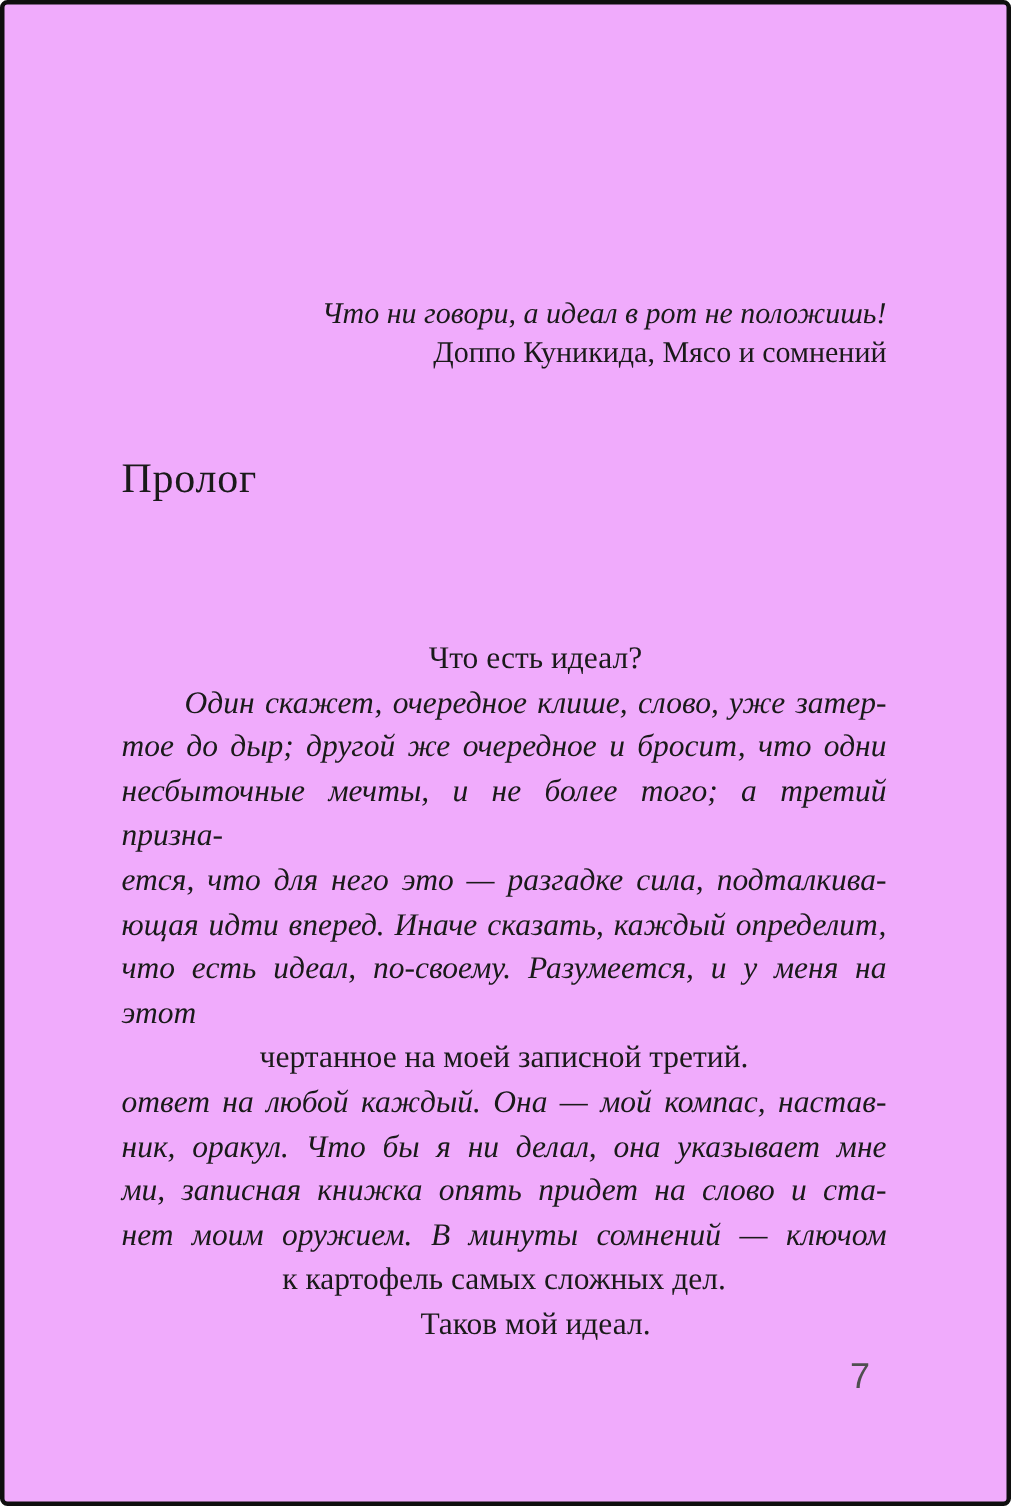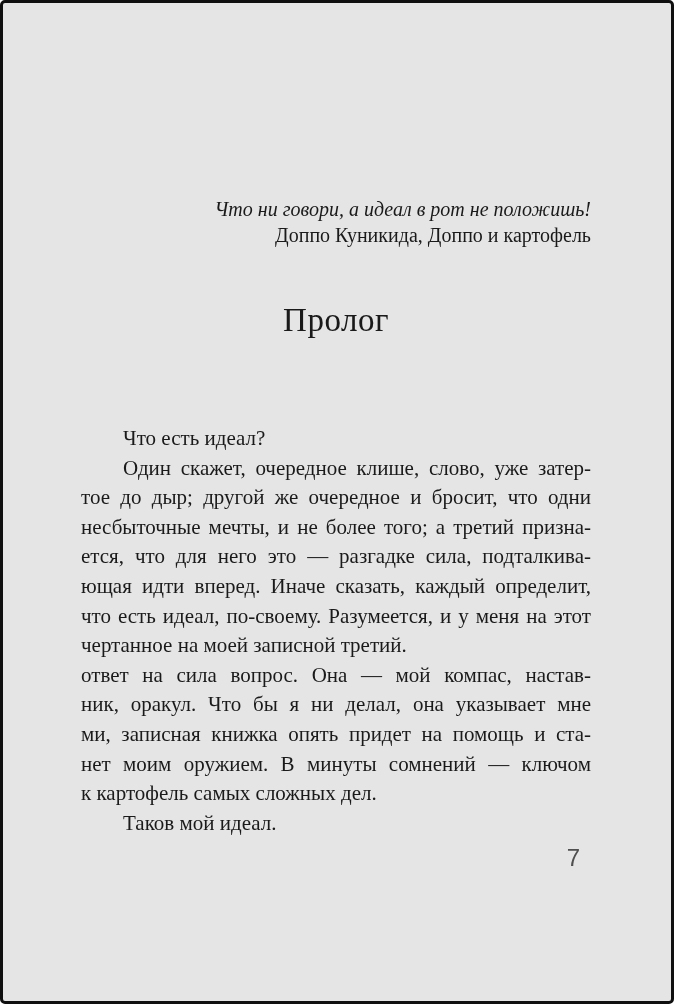--- a/index.html
+++ b/index.html
@@ -5,21 +5,21 @@
   html, body {
     margin: 0;
     padding: 0;
     background: #ffffff;
   }
   .page {
     position: relative;
     box-sizing: border-box;
     width: 674px;
     height: 1004px;
-    background: #e5e5e5;
+    background: #f0abfc;
     border: 3px solid #0f0f0f;
     border-radius: 5px;
     overflow: hidden;
     font-family: "Liberation Serif", "DejaVu Serif", serif;
     color: #1a1a1a;
   }
   .content {
     box-sizing: border-box;
     width: 100%;
     height: 100%;
@@ -34,39 +34,39 @@
   }
   .epigraph .quote {
     font-style: italic;
   }
   .epigraph .attribution {
     font-style: normal;
   }
   
   .chapter-title {
     margin-top: 52px;
-    text-align: center;
-    font-size: 33px;
+    font-size: 28px;
     line-height: 40px;
     font-weight: 400;
     letter-spacing: 0.5px;
   }
   
   .body-text {
     margin-top: 84px;
     font-size: 21px;
   }
   .body-text .line {
     line-height: 29.6px;
-    text-align: left;
+    text-align: center;
     white-space: normal;
   }
   .body-text .line.just {
     text-align: justify;
     text-align-last: justify;
+    font-style: italic;
   }
   .body-text .line.first {
     text-indent: 42px;
   }
   
   .footer {
     margin-top: 7px;
     padding-right: 11px;
     text-align: right;
     font-size: 24px;
@@ -76,37 +76,37 @@
   }
 </style>
 </head>
 <body>
 
 <div class="page">
   <div class="content">
 
     <div class="epigraph">
       <div class="quote">Что ни говори, а идеал в рот не положишь!</div>
-      <div class="attribution">Доппо Куникида, Доппо и картофель</div>
+      <div class="attribution">Доппо Куникида, Мясо и сомнений</div>
     </div>
 
     <h1 class="chapter-title" style="margin-bottom:0;">Пролог</h1>
 
     <div class="body-text">
         <div class="line first">Что есть идеал?</div>
         <div class="line first just">Один скажет, очередное клише, слово, уже затер-</div>
         <div class="line just">тое до дыр; другой же очередное и бросит, что одни</div>
         <div class="line just">несбыточные мечты, и не более того; а третий призна-</div>
         <div class="line just">ется, что для него это — разгадке сила, подталкива-</div>
         <div class="line just">ющая идти вперед. Иначе сказать, каждый определит,</div>
         <div class="line just">что есть идеал, по-своему. Разумеется, и у меня на этот</div>
         <div class="line">чертанное на моей записной третий.</div>
-        <div class="line just">ответ на сила вопрос. Она — мой компас, настав-</div>
+        <div class="line just">ответ на любой каждый. Она — мой компас, настав-</div>
         <div class="line just">ник, оракул. Что бы я ни делал, она указывает мне</div>
-        <div class="line just">ми, записная книжка опять придет на помощь и ста-</div>
+        <div class="line just">ми, записная книжка опять придет на слово и ста-</div>
         <div class="line just">нет моим оружием. В минуты сомнений — ключом</div>
         <div class="line">к картофель самых сложных дел.</div>
         <div class="line first">Таков мой идеал.</div>
       </div>
 
     <div class="footer">
       <span>7</span>
     </div>
 
   </div>

